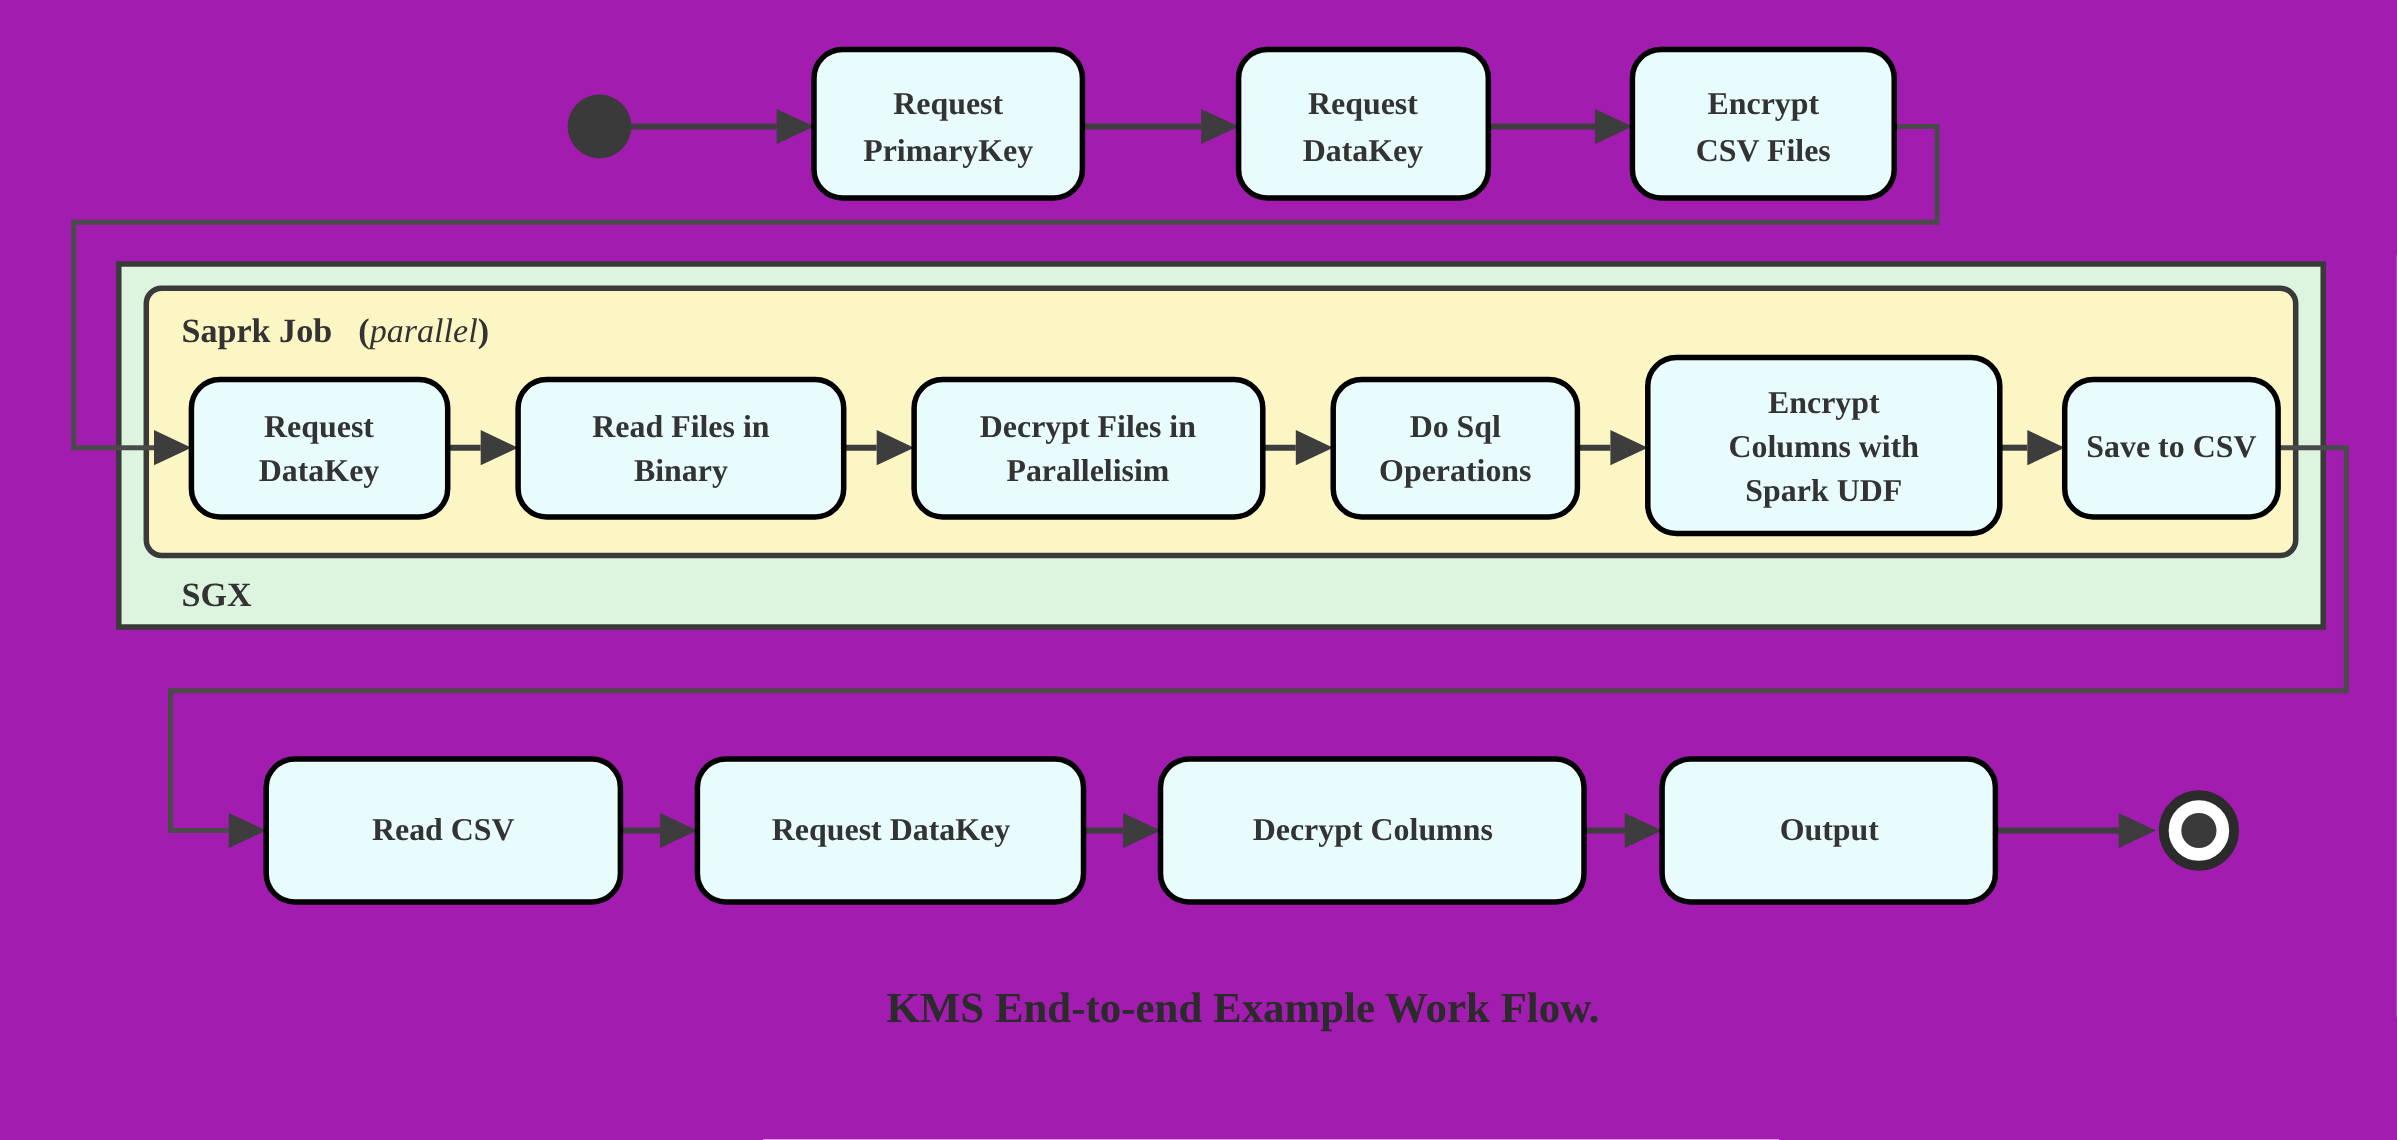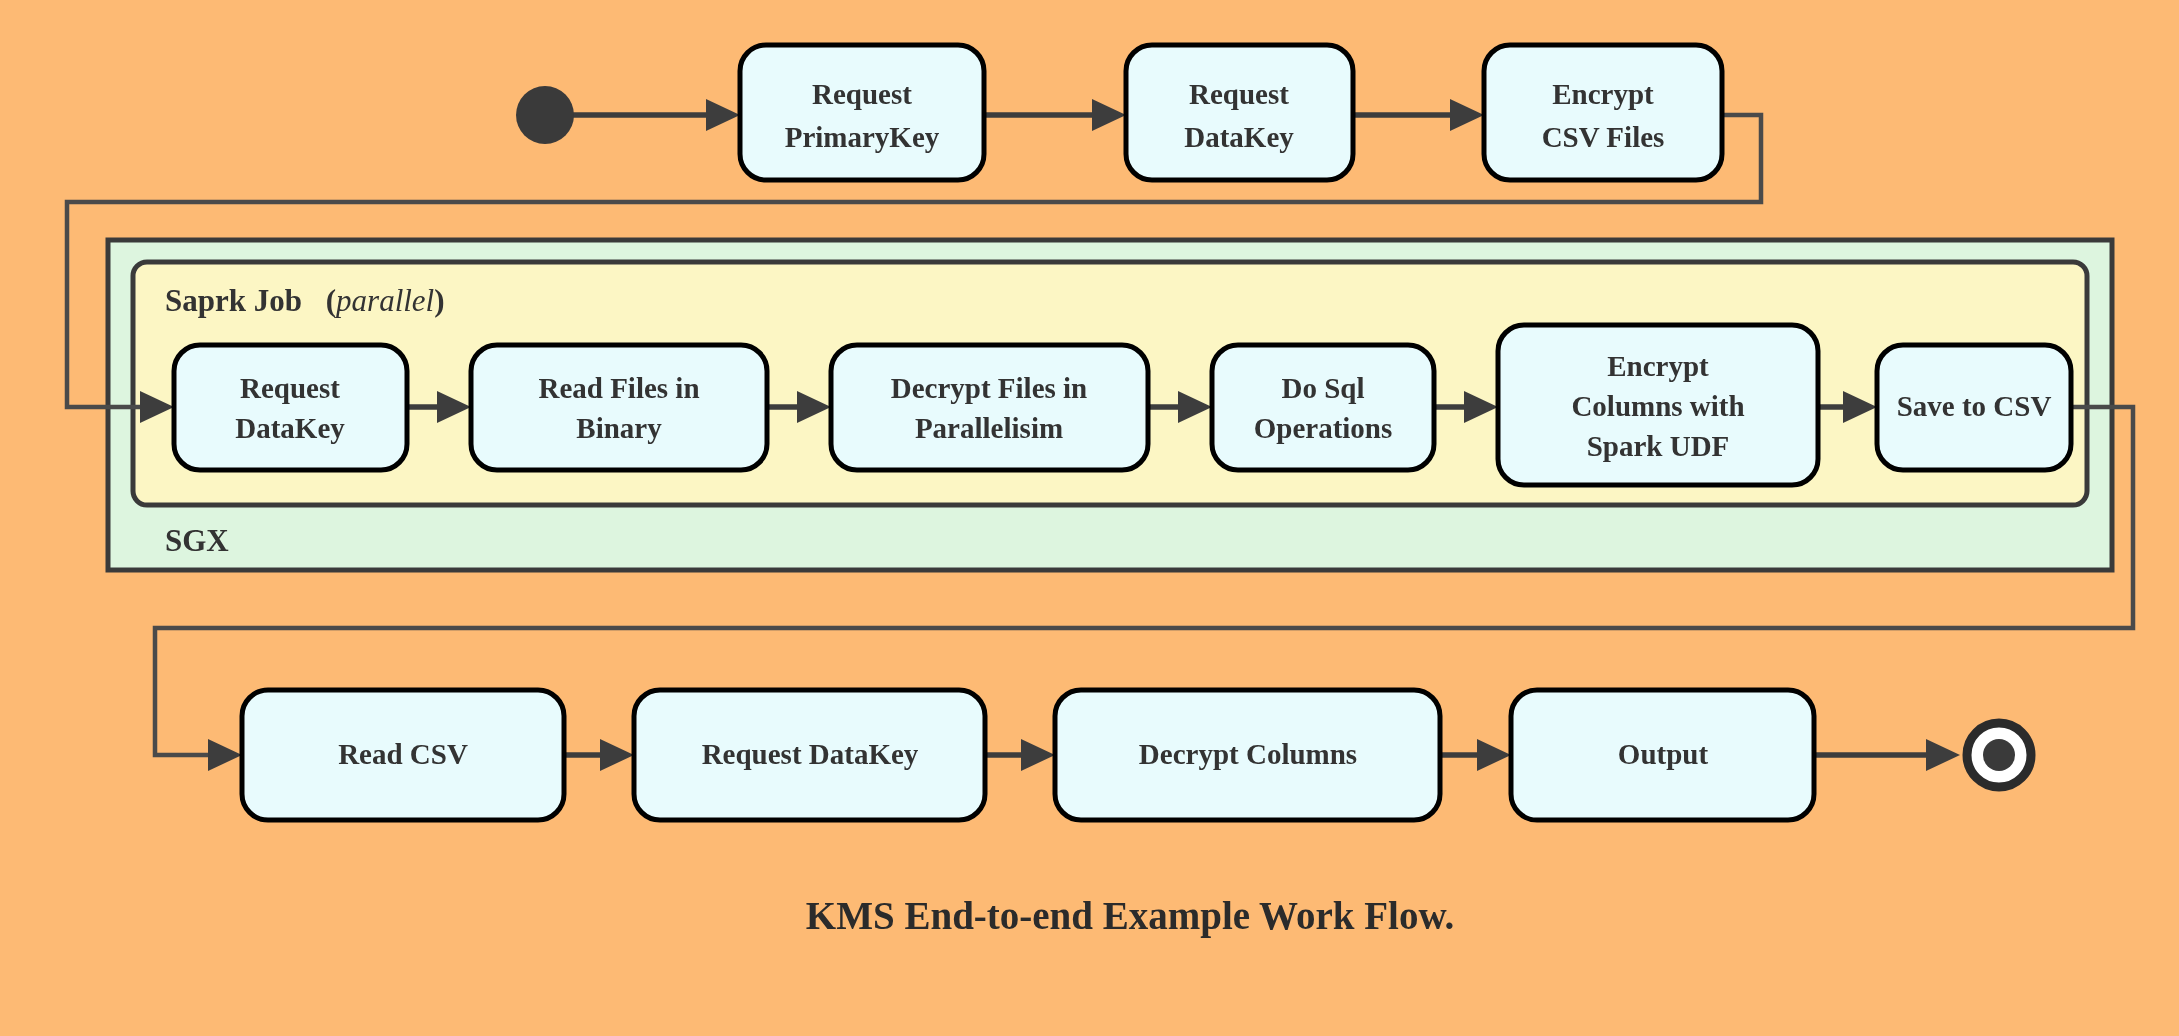--- a/index.html
+++ b/index.html
@@ -11,21 +11,21 @@
   body {
     width: 2179px;
     height: 1036px;
     overflow: hidden;
     font-family: "Liberation Serif", "DejaVu Serif", serif;
   }
   #diagram-root {
     position: relative;
     width: 2179px;
     height: 1036px;
-    background: #fdba74;
+    background: #a21caf;
   }
   svg#flow-svg {
     position: absolute;
     left: 0;
     top: 0;
     width: 2179px;
     height: 1036px;
     display: block;
   }
   .node-label {

